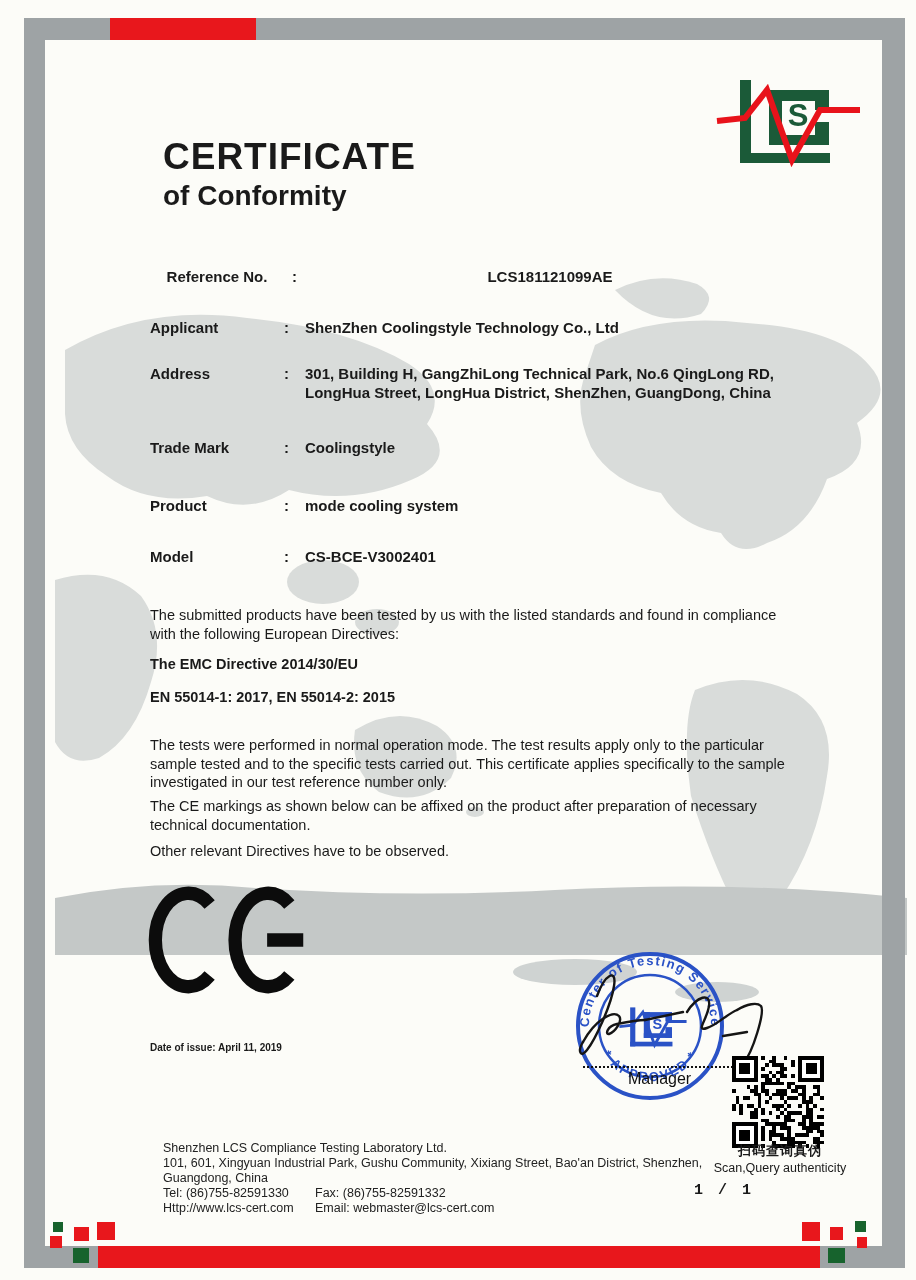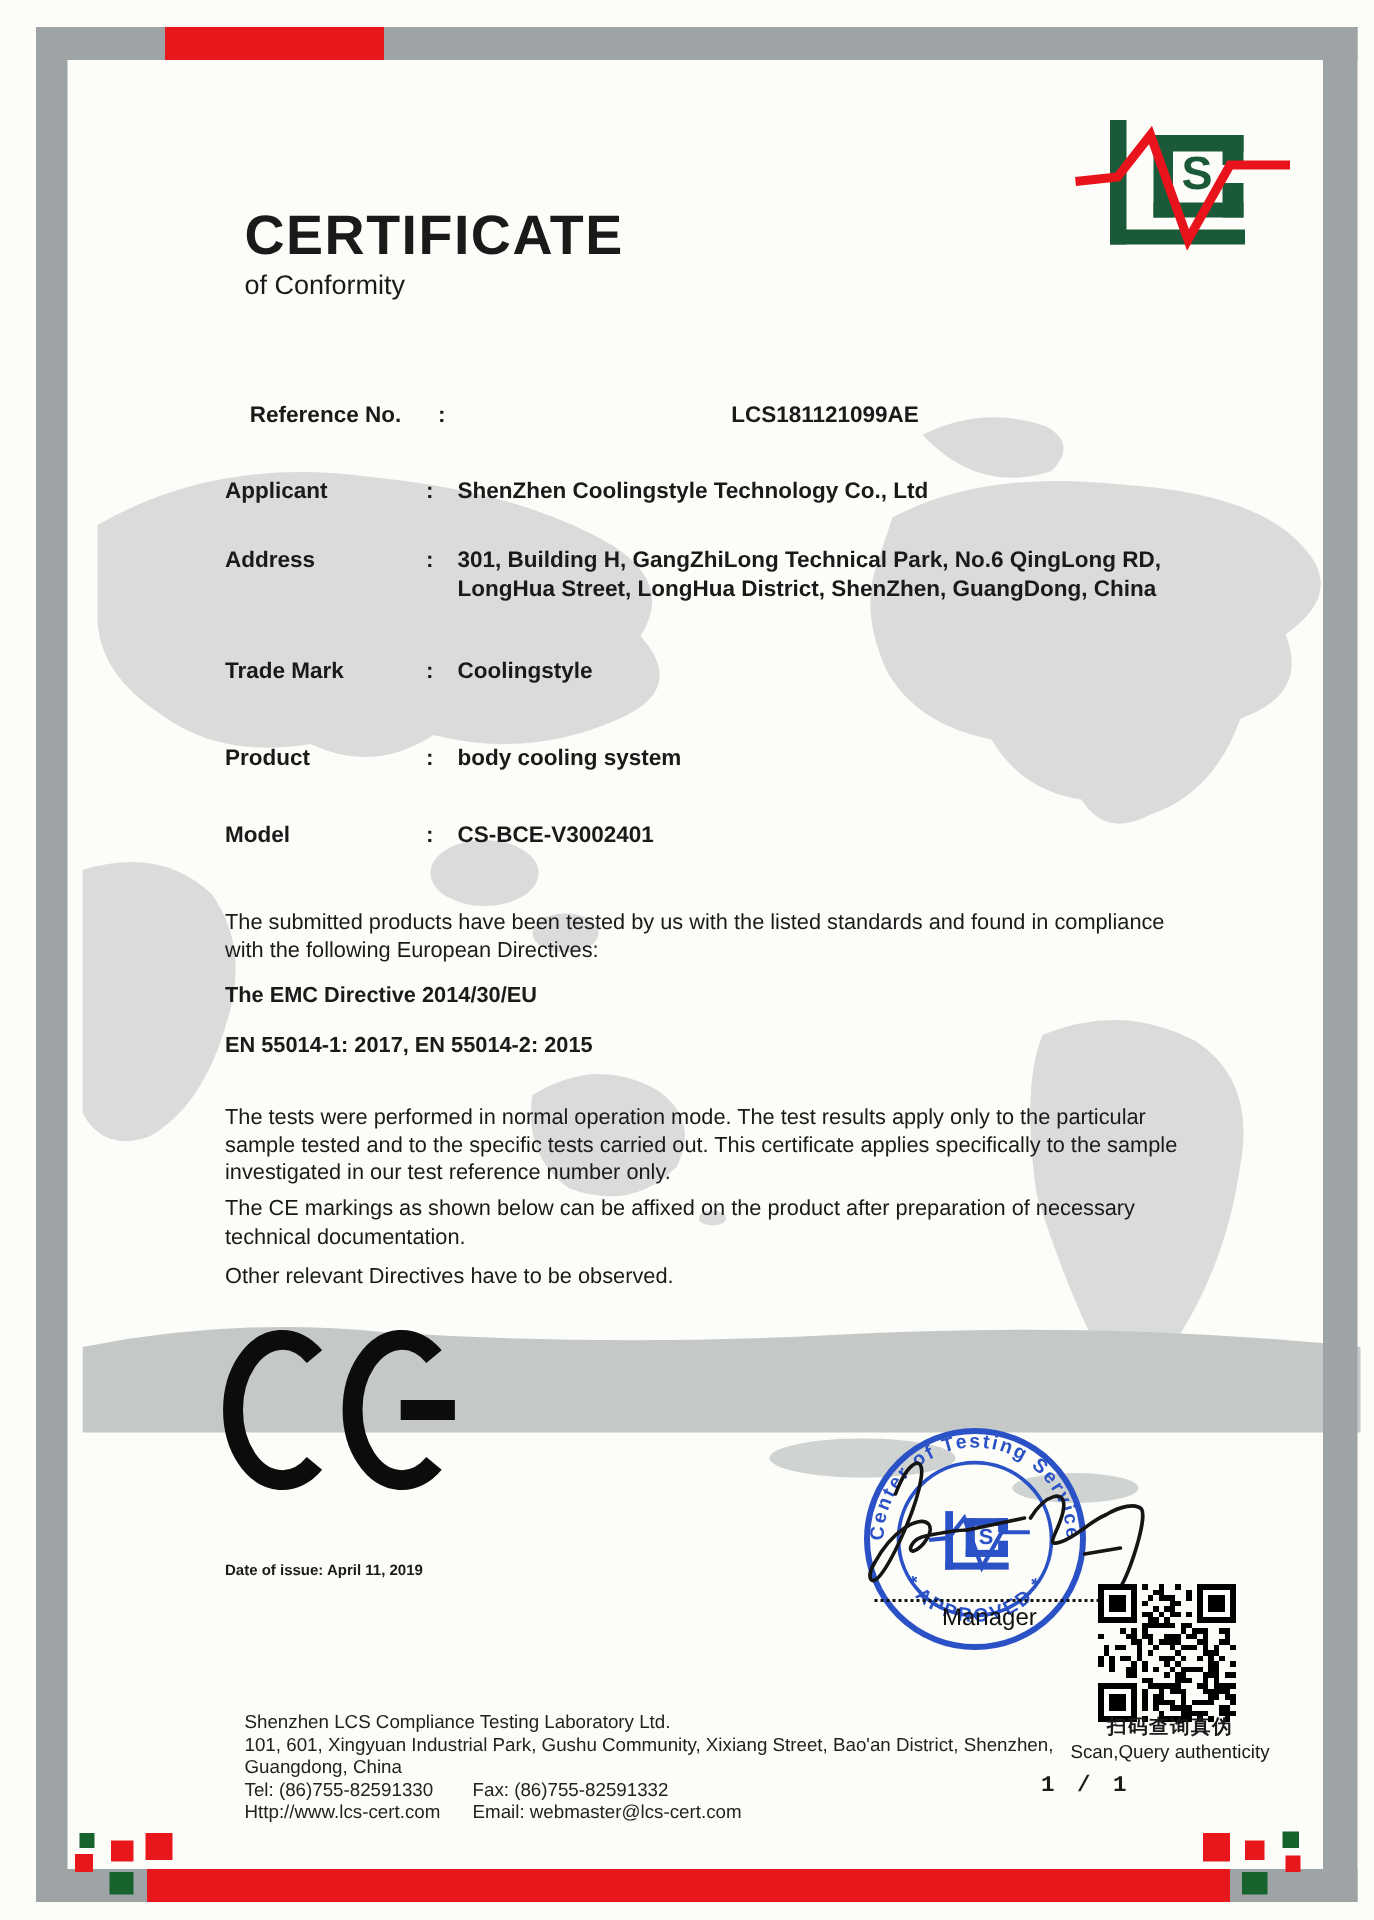--- a/index.html
+++ b/index.html
@@ -8,21 +8,21 @@
   
   .bar{position:absolute;background:#9ea3a5;z-index:4;}
   .bar.red{background:#e8171c;}
   .sq{position:absolute;z-index:5;}
   .sq.red{background:#e8171c;}
   .sq.green{background:#17632d;}
   
   .map{position:absolute;left:55px;top:250px;z-index:1;}
   
   .title{position:absolute;left:163px;top:136px;font-size:37px;font-weight:bold;letter-spacing:1px;z-index:6;}
-  .subtitle{position:absolute;left:163px;top:180px;font-size:18px;font-weight:normal;z-index:6;}
+  .subtitle{position:absolute;left:163px;top:180px;font-size:28px;font-weight:bold;z-index:6;}
   .logo{position:absolute;left:712px;top:60px;z-index:6;}
   
   .field{position:absolute;left:150px;display:flex;font-size:15px;font-weight:bold;z-index:6;line-height:18.5px;}
   .f-label{width:134px;}
   .f-colon{width:21px;}
   .f-value{width:490px;white-space:pre-line;}
   
   .para{position:absolute;left:150px;width:665px;font-size:14.5px;line-height:18.5px;
         white-space:pre-line;z-index:6;}
   .para.bold{font-weight:bold;}
@@ -123,21 +123,21 @@
 LongHua Street, LongHua District, ShenZhen, GuangDong, China</span>
   </div>
   <div class="field" style="top:439px;">
     <span class="f-label">Trade Mark</span>
     <span class="f-colon">:</span>
     <span class="f-value">Coolingstyle</span>
   </div>
   <div class="field" style="top:497px;">
     <span class="f-label">Product</span>
     <span class="f-colon">:</span>
-    <span class="f-value">body cooling system</span>
+    <span class="f-value">mode cooling system</span>
   </div>
   <div class="field" style="top:548px;">
     <span class="f-label">Model</span>
     <span class="f-colon">:</span>
     <span class="f-value">CS-BCE-V3002401</span>
   </div>
 
   <div class="para" style="top:606px;">The submitted products have been tested by us with the listed standards and found in compliance
 with the following European Directives:</div>
   <div class="para bold" style="top:655px;">The EMC Directive 2014/30/EU</div>

